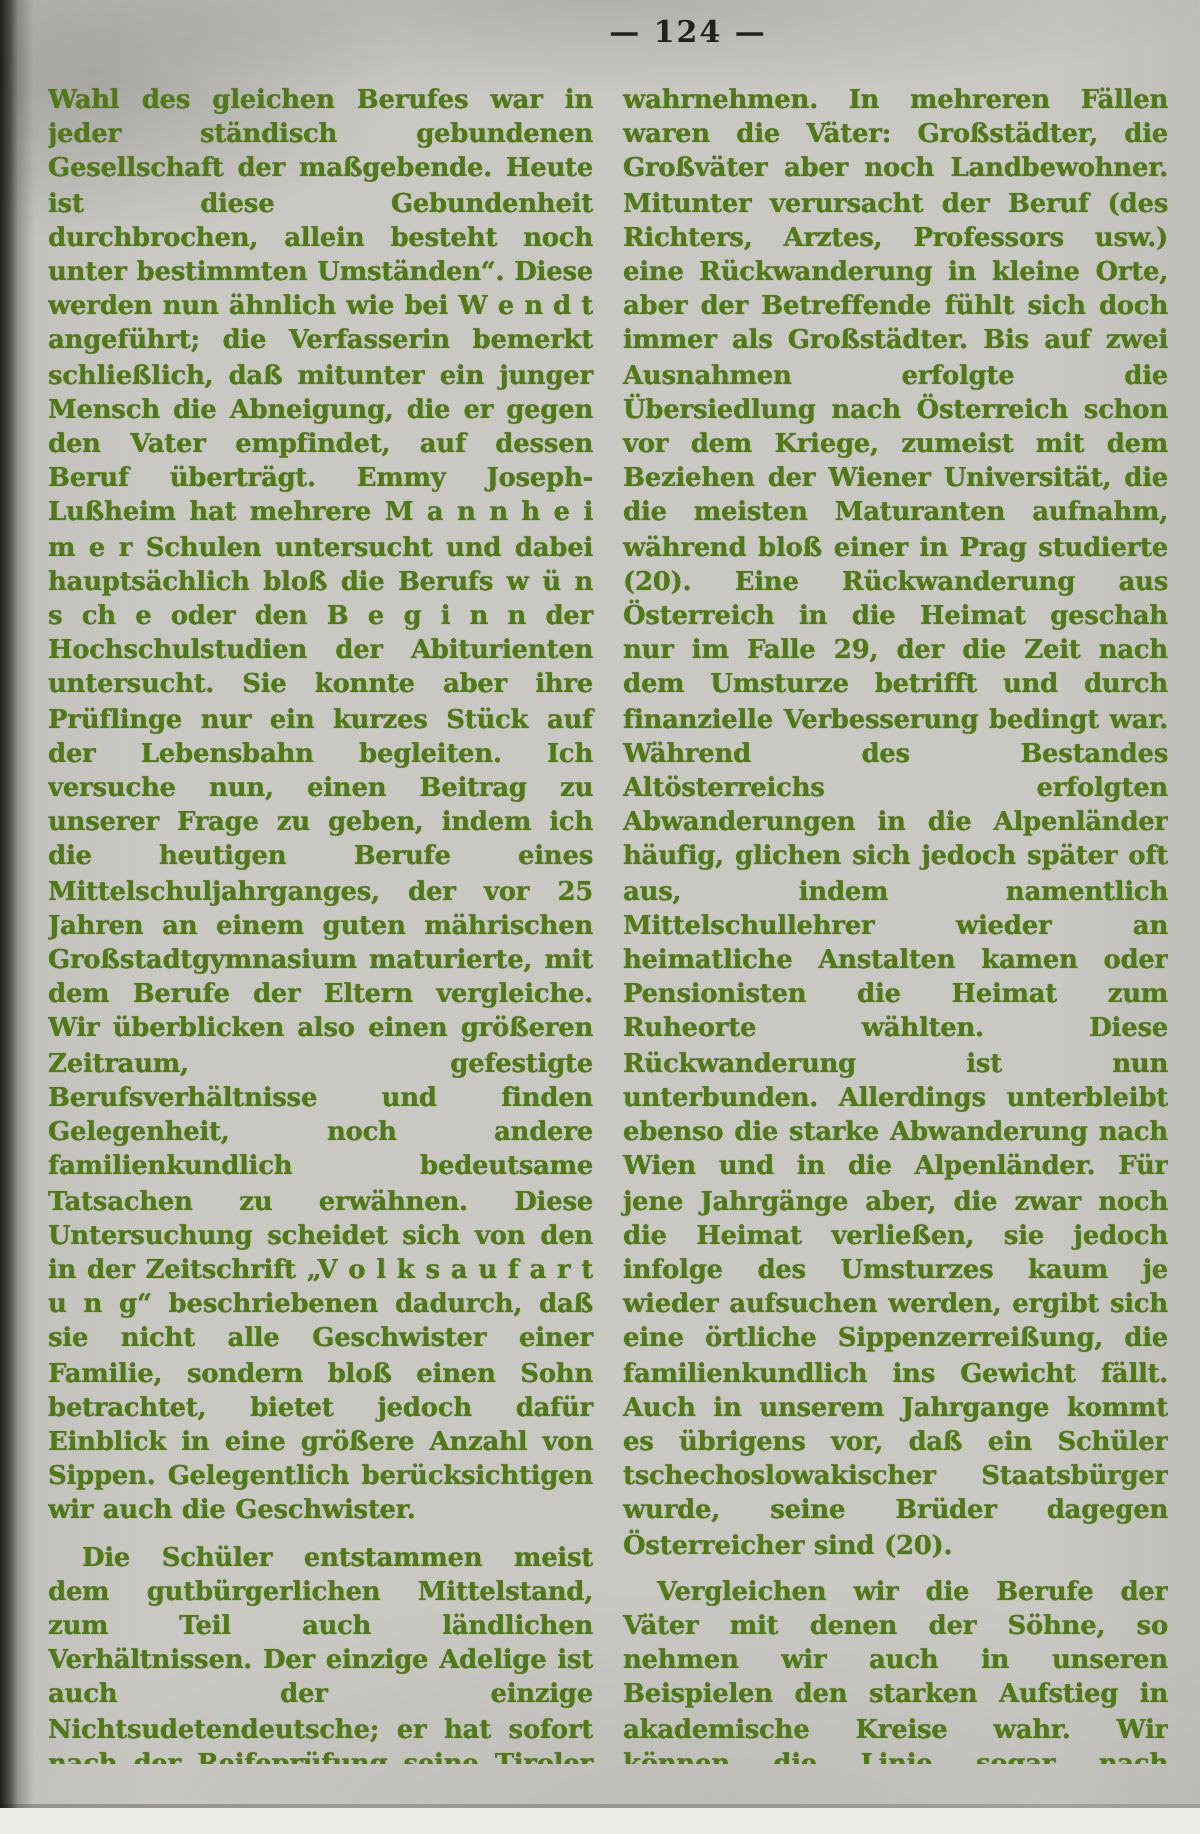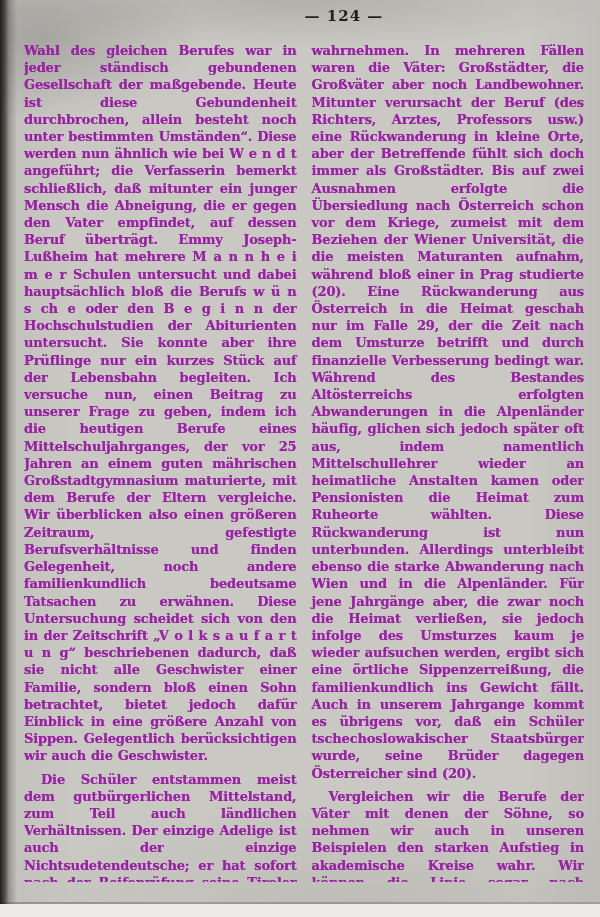--- a/index.html
+++ b/index.html
@@ -63,21 +63,21 @@
     gap: 15px;
     overflow: hidden;
   }
   .column {
     flex: 1 1 0;
     min-width: 0;
     text-align: justify;
     font-size: 13px;
     line-height: 17.2px;
     font-weight: bold;
-    color: #a21caf;
+    color: #4d7c0f;
     text-shadow: 0 0 0.5px rgba(34,31,27,0.55);
     hyphens: auto;
     word-spacing: 0.5px;
     letter-spacing: -0.15px;
   }
   .column p {
     margin: 0;
   }
   .column p.indented {
     text-indent: 17px;

